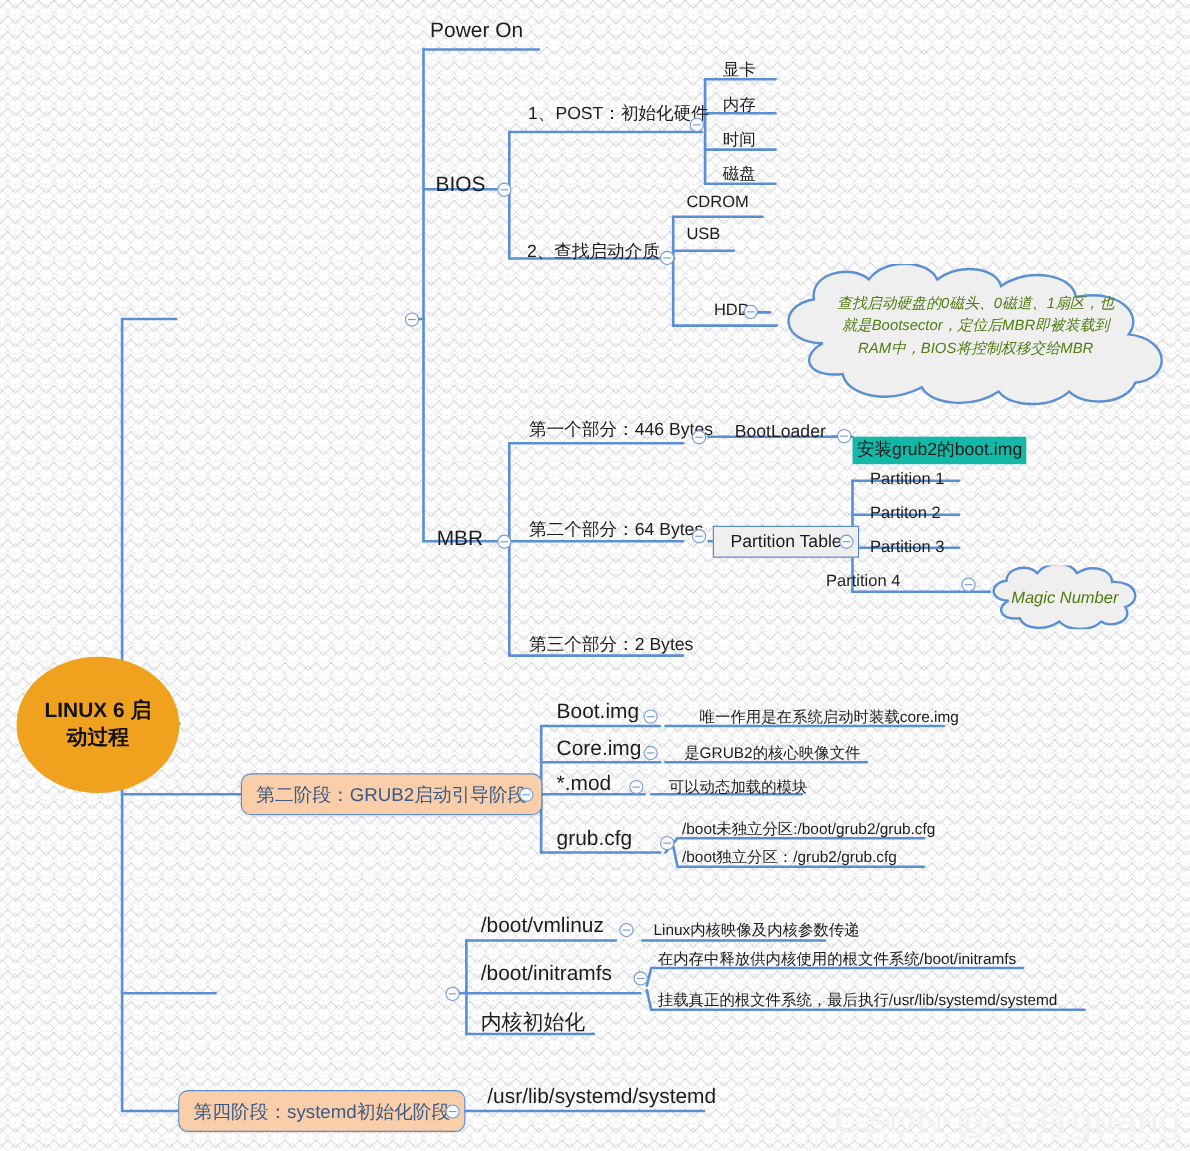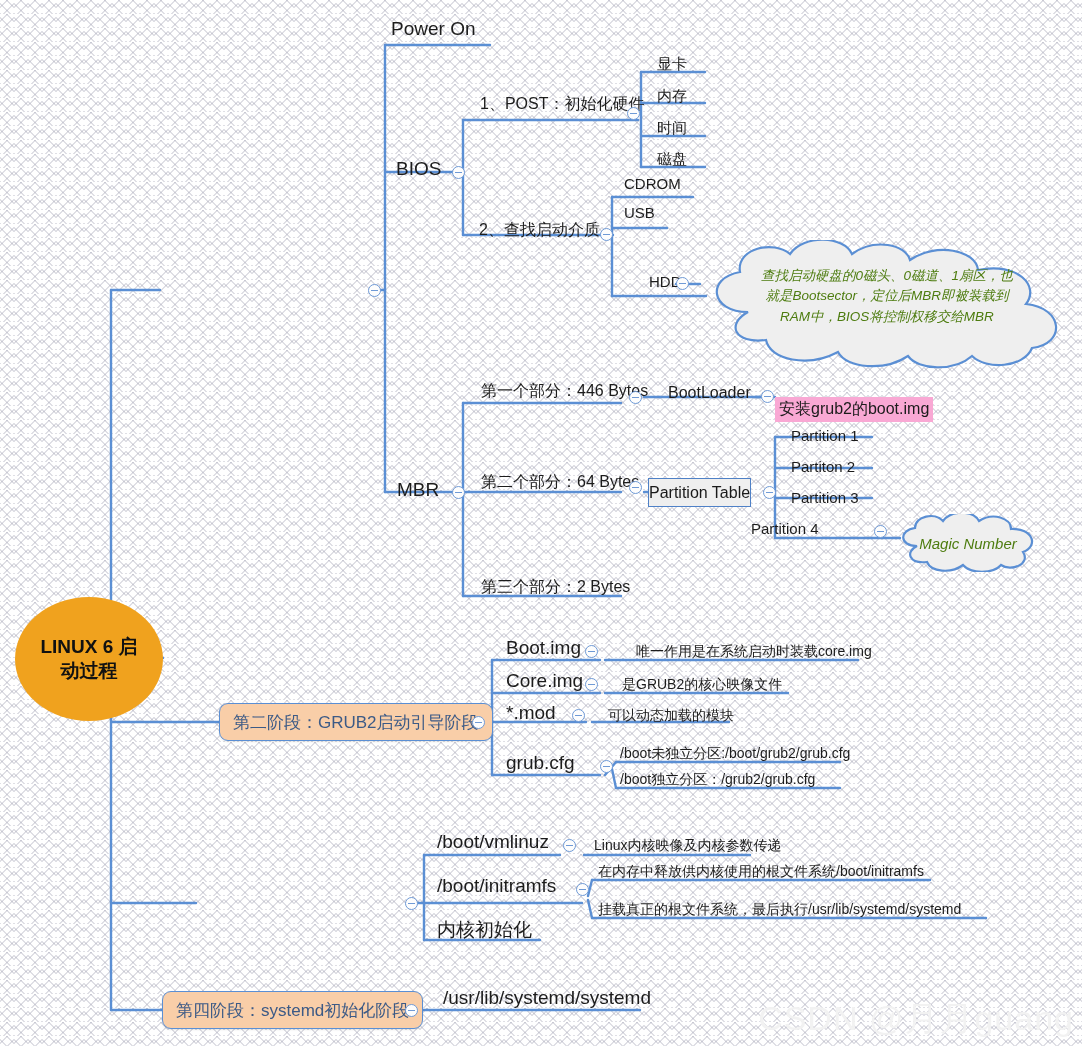--- a/index.html
+++ b/index.html
@@ -69,27 +69,27 @@
   }
 
   
   .graybox{
     position:absolute;
     background:#EFEFEF;
     border:1.8px solid #4F81C7;
     color:#1a1a1a;
     font-size:16px;
     display:flex;align-items:center;justify-content:center;
-    padding:3px 0;
+    padding:3px 15px;
     box-sizing:border-box;white-space:nowrap;
   }
 
   
   .hilite{
-    position:absolute;background:#f9a8d4;color:#1b1b1b;font-size:16px;
+    position:absolute;background:#14b8a6;color:#1b1b1b;font-size:16px;
     padding:2px 4px;white-space:nowrap;
   }
 
   
   .cloud{position:absolute;}
   .cloud .ctext{
     position:absolute;color:#4d7c0f;line-height:1.5;text-align:center;
     white-space:pre-line;
     font-style:italic;
   }

